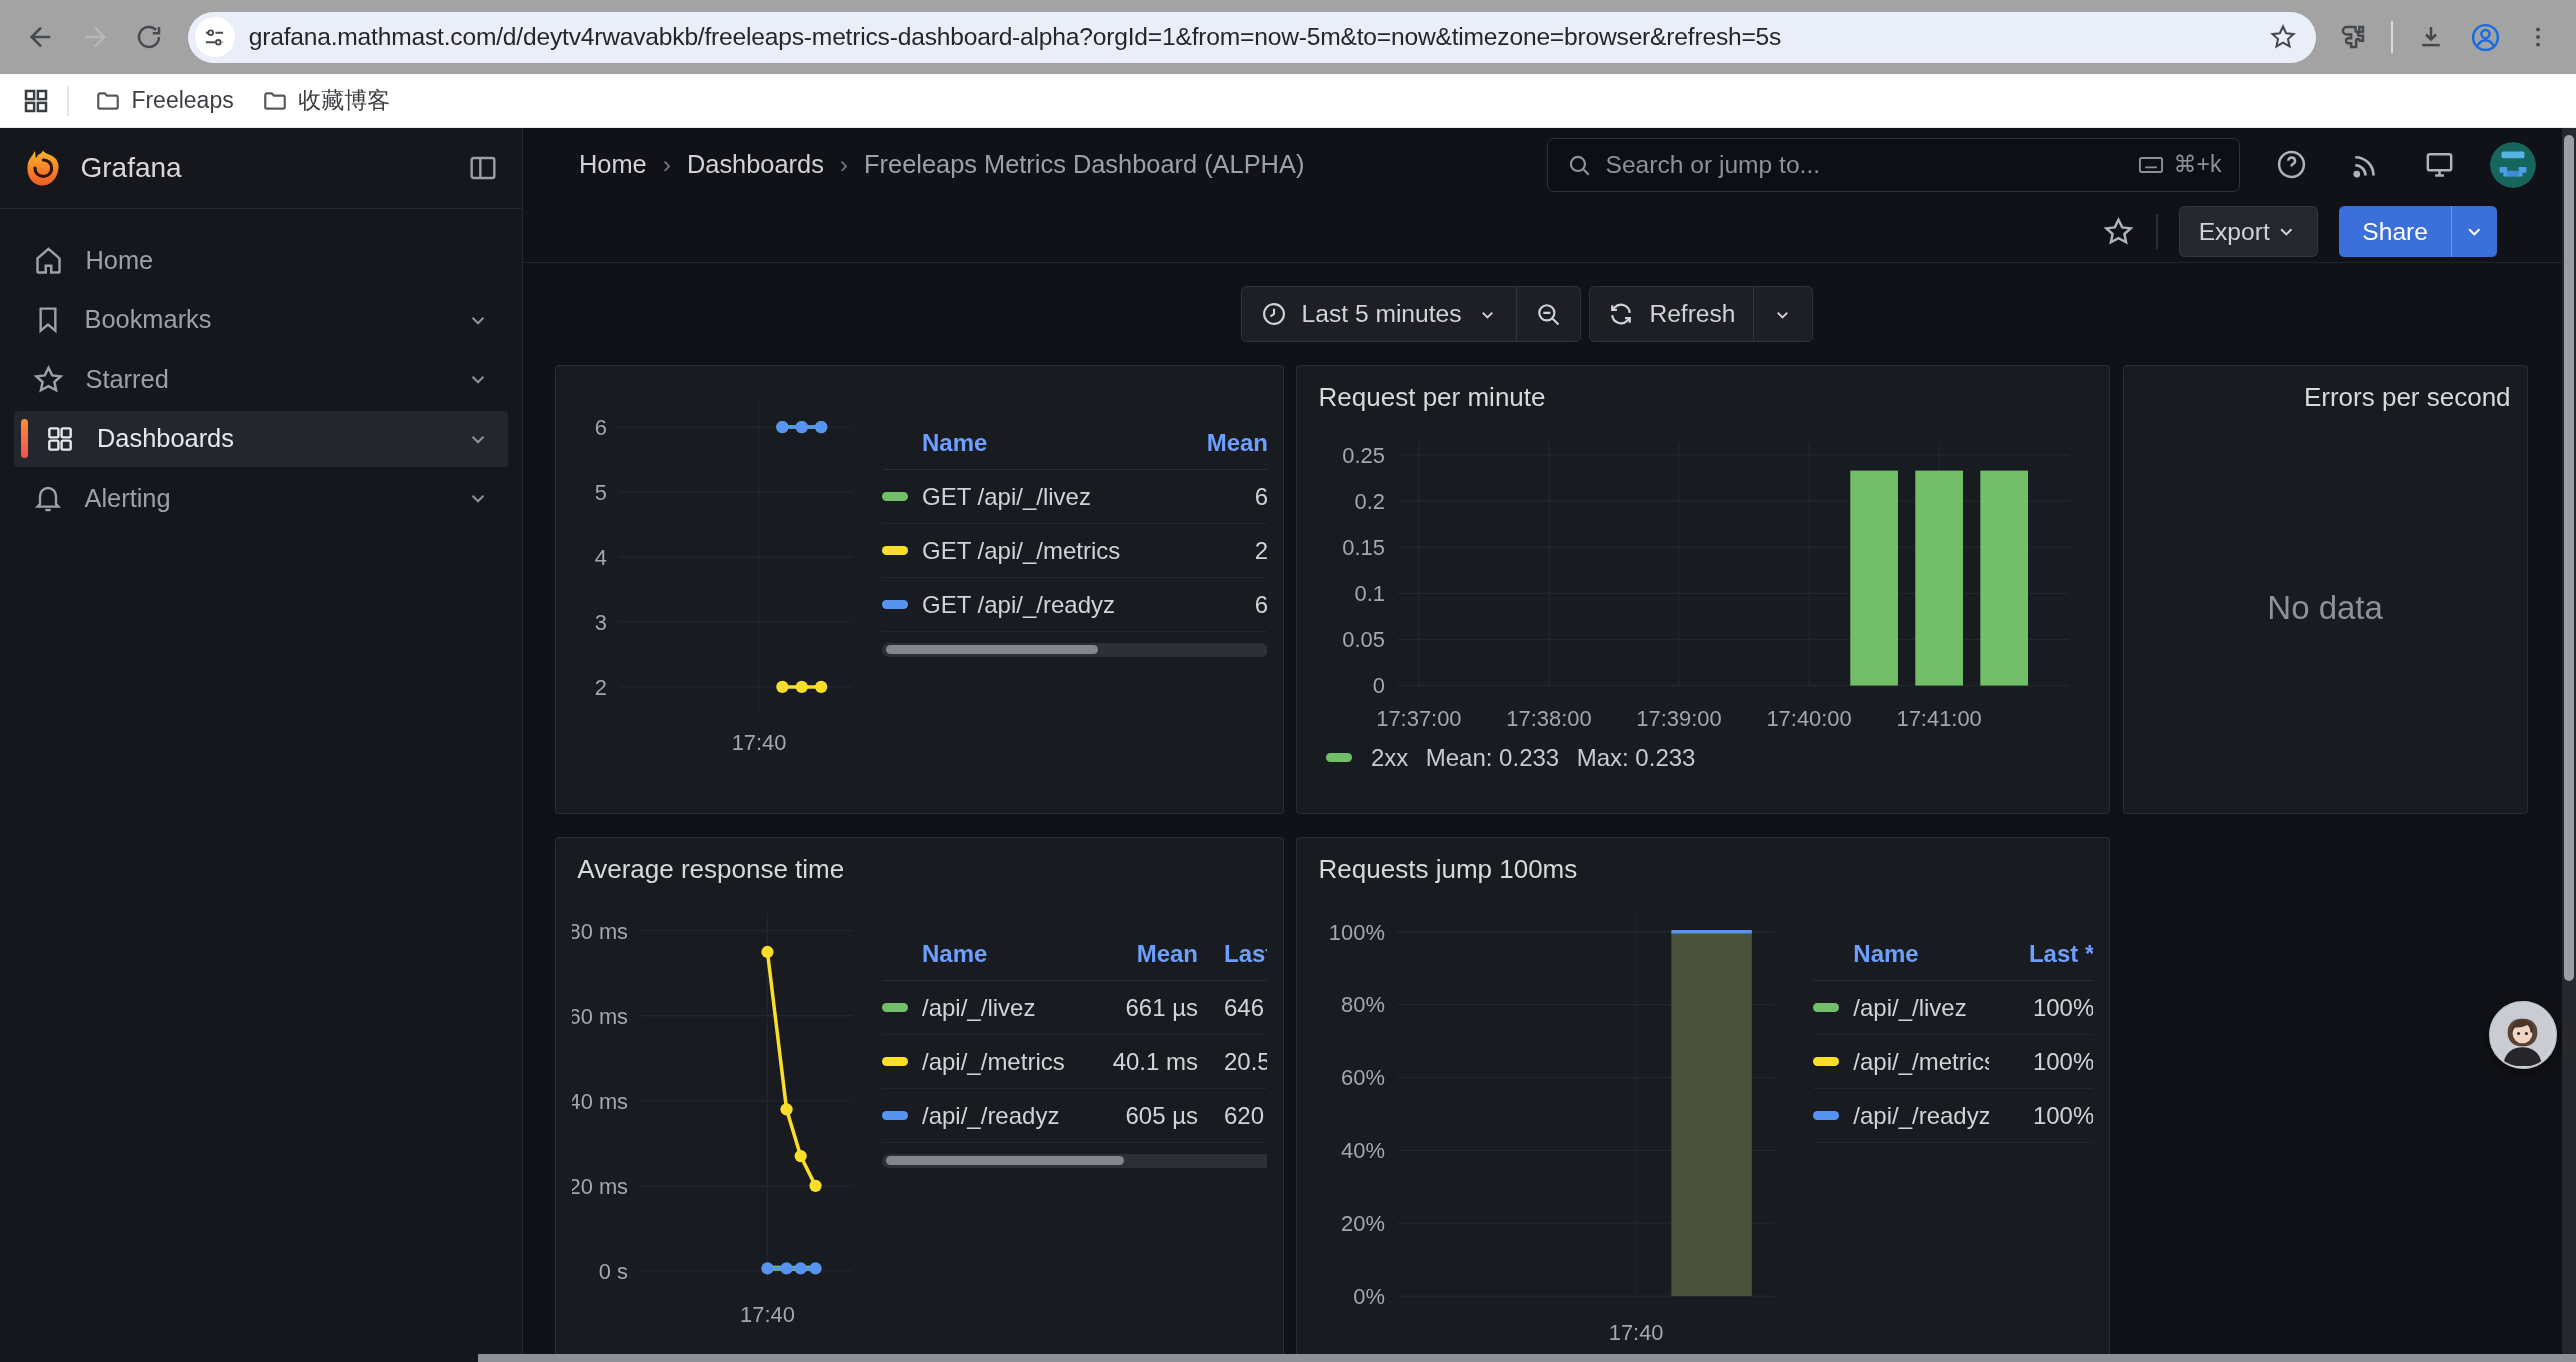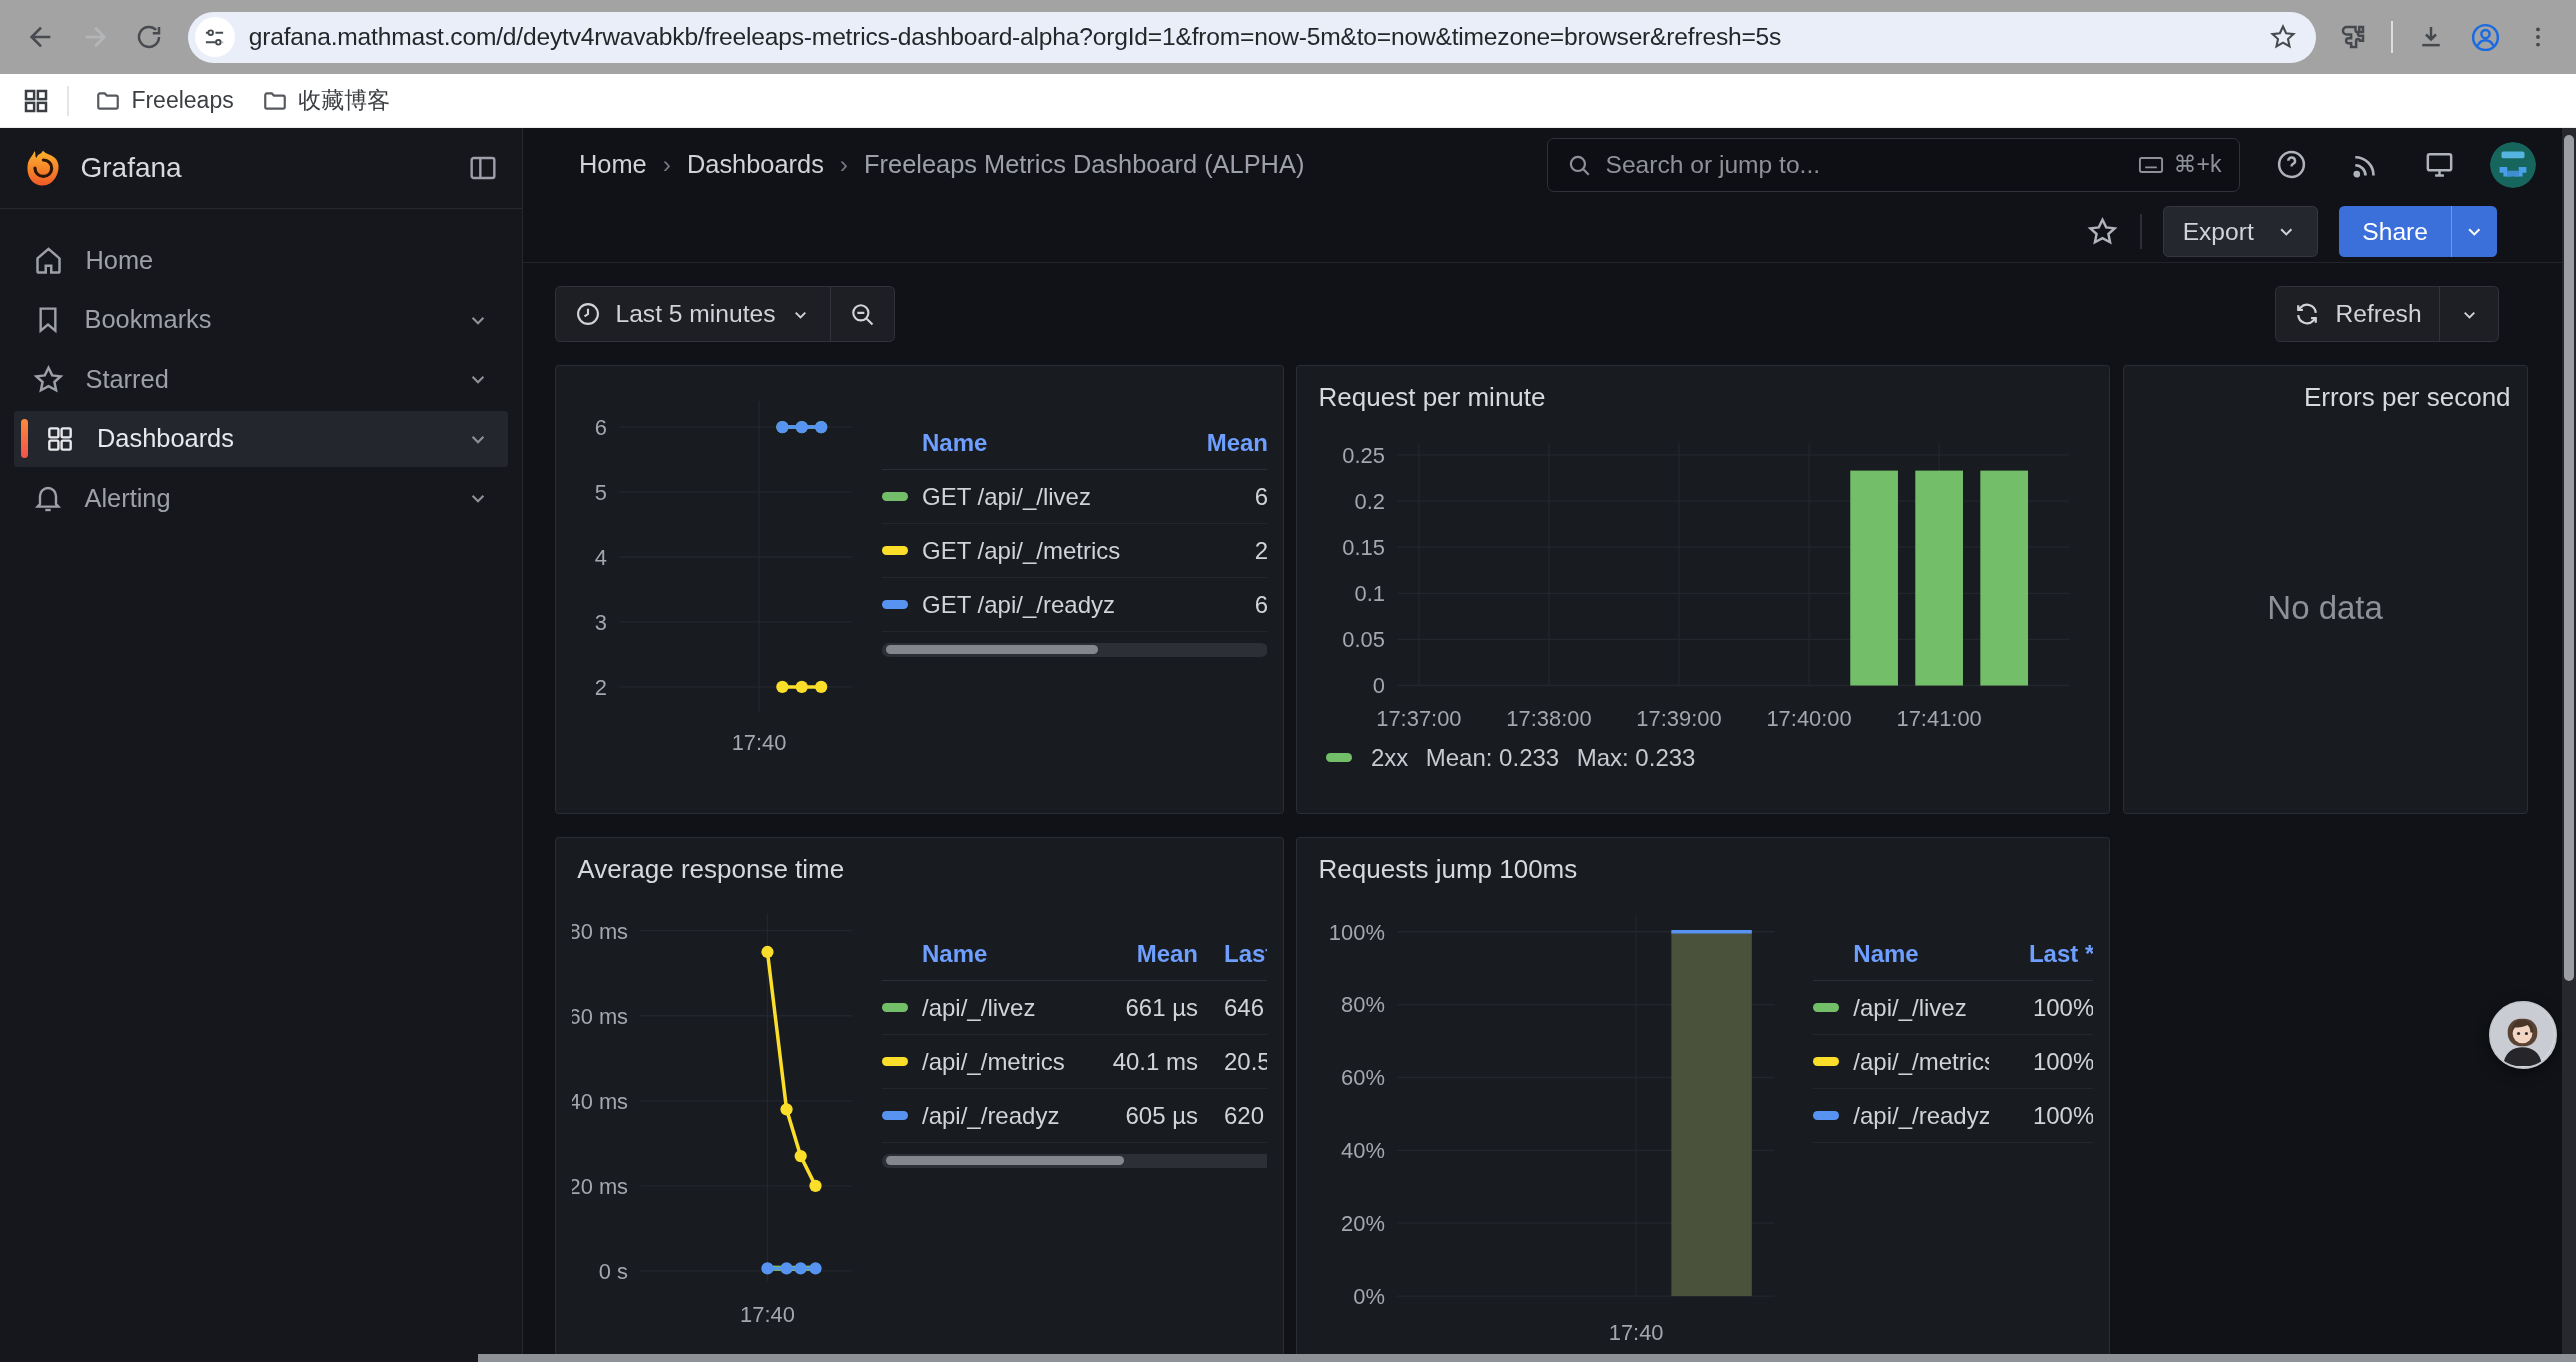--- a/index.html
+++ b/index.html
@@ -41,27 +41,27 @@
   .nav1-right { margin-left:auto; display:flex; align-items:center; gap:28px; }
   .searchbox { width:693px; height:54px; background:#0e0f14; border:0.9px solid #2f3238; border-radius:7px; display:flex; align-items:center; padding:0 17.5px; gap:14px; color:#8e9197; font-size:24.6px; }
   .searchbox .ph { flex:1; white-space:nowrap; overflow:hidden; }
   .shortcut { display:flex; align-items:center; gap:8.8px; color:#8e9197; font-size:23px; }
   .icon-btn { color:#b0b3ba; display:flex; align-items:center; justify-content:center; width:46px; height:46px; }
   .gf-avatar { width:46px; height:46px; border-radius:50%; overflow:hidden; flex-shrink:0; }
 
   .nav-row2 { height:68px; display:flex; align-items:center; justify-content:flex-end; gap:21px; padding:0 79px; border-bottom:0.9px solid #222429; }
   .nr2-sep { width:1.8px; height:35px; background:#2c2f35; }
   .btn { height:51px; border-radius:5.3px; display:flex; align-items:center; font-size:24.6px; font-weight:500; }
-  .btn.export { background:#25272e; border:0.9px solid #34373e; color:#d2d3d8; padding:0 19px; gap:20px; }
+  .btn.export { background:#25272e; border:0.9px solid #34373e; color:#d2d3d8; padding:0 19px; gap:4px; }
   .share-group { display:flex; }
   .btn.share { background:#3b6fd9; color:#ffffff; padding:0 23px; border-radius:5.3px 0 0 5.3px; }
   .btn.share-caret { background:#3b6fd9; color:#ffffff; width:46px; justify-content:center; border-left:0.9px solid rgba(255,255,255,.28); border-radius:0 5.3px 5.3px 0; }
 
   .canvas { flex:1; padding-left:32px; min-width:0; }
-  .time-row { display:flex; justify-content:space-between; align-items:center; gap:8px; margin:23px 77px 0 0; }
+  .time-row { display:flex; justify-content:center; align-items:center; gap:8px; margin:23px 77px 0 0; }
   .pill-group { display:flex; align-items:center; height:56px; background:#1d1f25; border:0.9px solid #303339; border-radius:5.3px; color:#d2d3d8; font-size:24.6px; font-weight:500; }
   .pg-seg { display:flex; align-items:center; gap:14px; padding:0 17.5px; height:100%; }
   .pg-sep { width:0.9px; height:100%; background:#303339; }
 
   .prow { display:flex; gap:12.3px; margin-top:23px; }
   .panel { background:#181b20; border:0.9px solid #2a2d33; border-radius:3.5px; padding:12.3px 16px; overflow:hidden; }
   .p-w1 { width:729px; } .p-w2 { width:814px; } .p-w3 { width:405px;text-align:right; }
   .p-h1 { height:449px; } .p-h2 { height:526px; }
   .ptitle { font-size:26px; font-weight:500; color:#d8d9dd; padding:3.5px 0 0 5.3px; height:39px; }
   .pbody { display:flex; overflow:hidden; height:calc(100% - 42px); }

